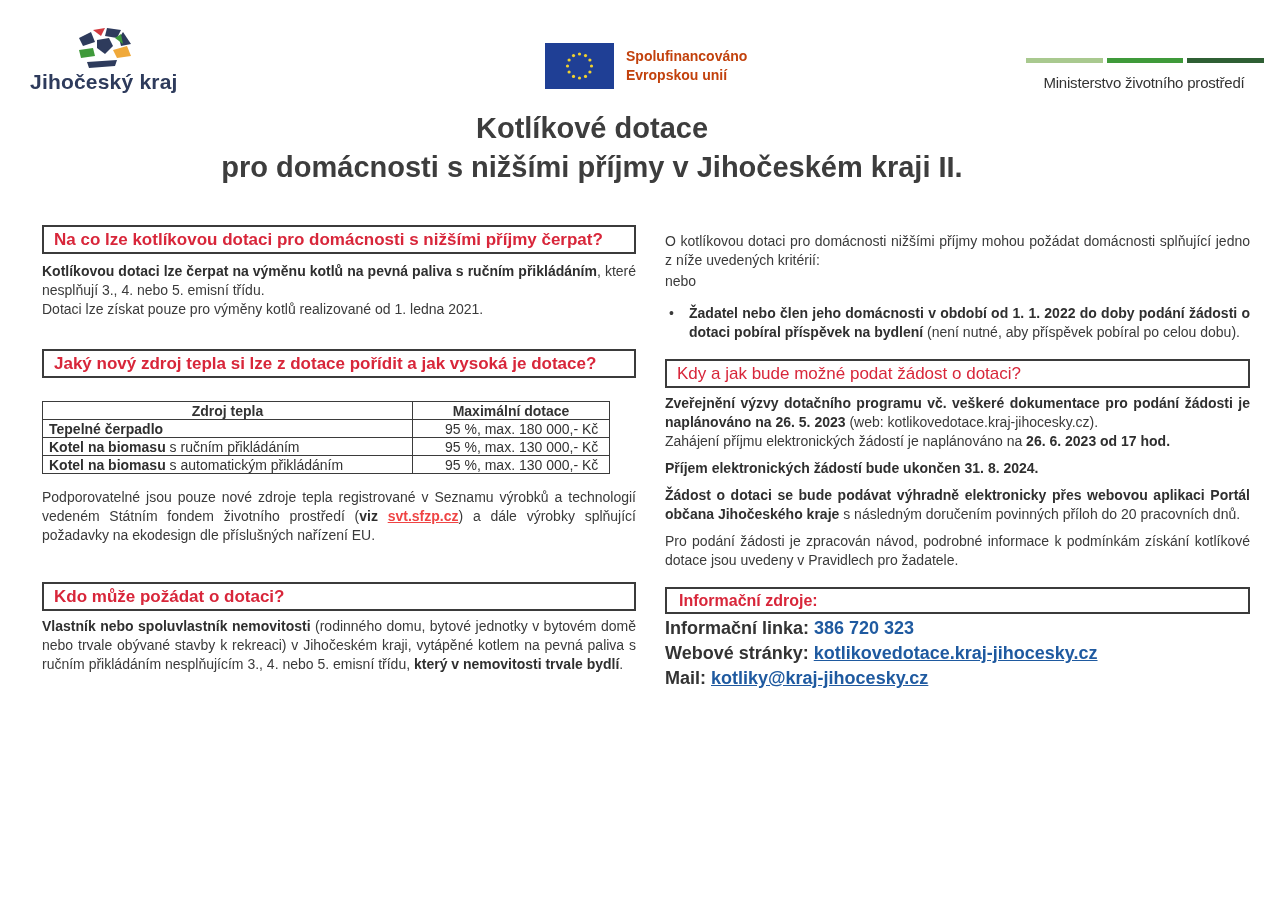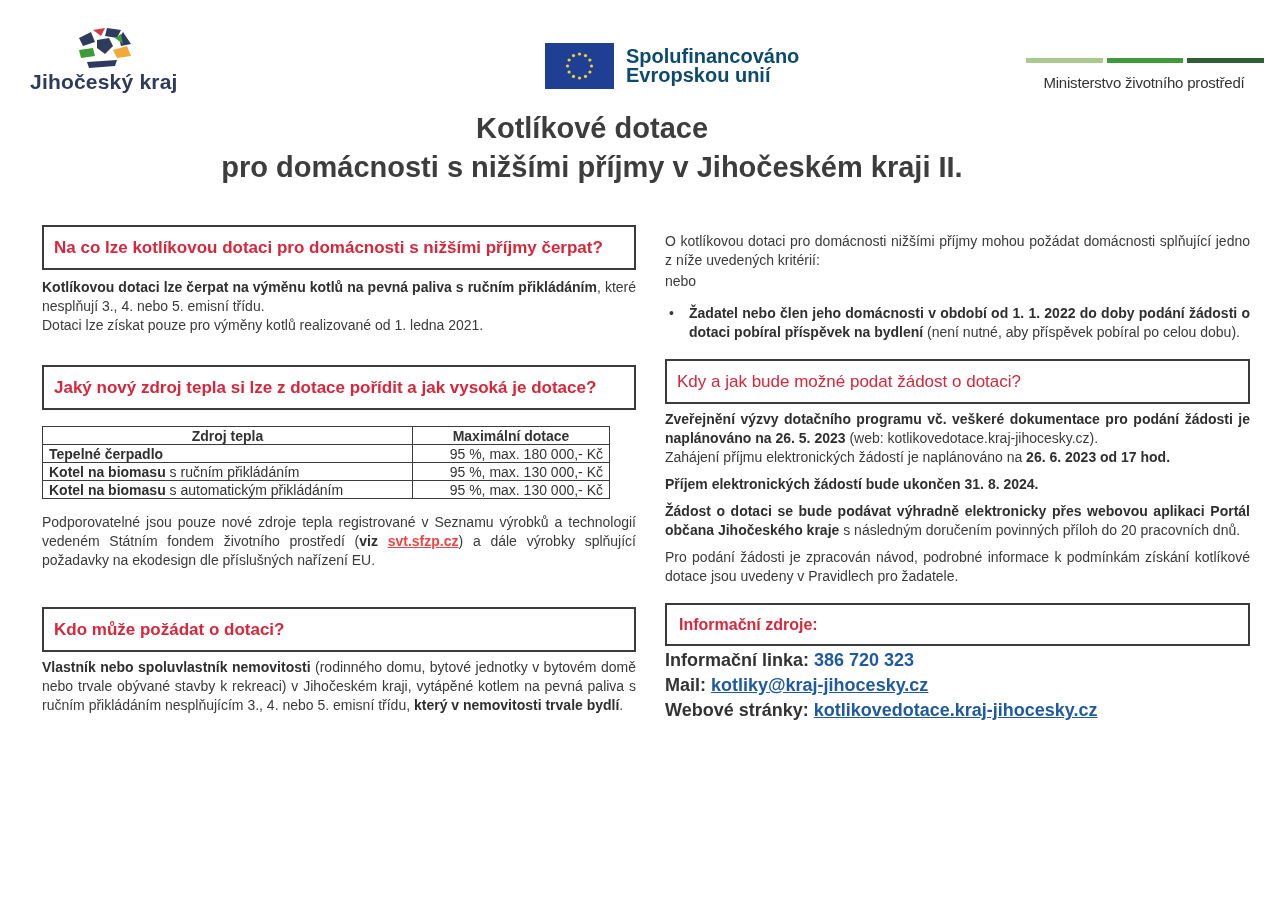--- a/index.html
+++ b/index.html
@@ -6,46 +6,46 @@
   html, body { width: 1280px; height: 905px; background: #ffffff; overflow: hidden; }
   body { font-family: "Liberation Sans", sans-serif; color: #3a3a3a; position: relative; }
 
   .logo-jk { position: absolute; left: 30px; top: 22px; width: 170px; height: 75px; }
   .logo-jk .mark { position: absolute; left: 45px; top: 2px; width: 60px; height: 46px; }
   .logo-jk .name { position: absolute; left: 0; top: 48px; font-size: 21px; font-weight: bold; color: #2e3b5c; letter-spacing: 0.2px; white-space: nowrap; }
 
   .eu { position: absolute; left: 545px; top: 43px; display: flex; align-items: center; }
   .eu .flag { width: 69px; height: 46px; background: #1f3f95; position: relative; }
   .eu .flag svg { position: absolute; left: 0; top: 0; }
-  .eu .txt { margin-left: 12px; font-size: 20px; font-weight: bold; color: #0c4a6e; line-height: 19px; }
+  .eu .txt { margin-left: 12px; font-size: 14px; font-weight: bold; color: #c2410c; line-height: 19px; }
 
   .mzp { position: absolute; left: 1024px; top: 58px; width: 240px; }
   .mzp .bars { display: flex; gap: 4px; height: 5px; margin-left: 2px; }
   .mzp .bars span { flex: 1; }
   .mzp .name { margin-top: 11px; font-size: 15px; color: #333; text-align: center; letter-spacing: -0.2px; }
 
   .title { position: absolute; left: 0; width: 1184px; text-align: center; font-weight: bold; color: #3d3d3d; }
   .title.t1 { top: 112px; font-size: 29px; }
   .title.t2 { top: 151px; font-size: 29px; }
 
   .col { position: absolute; }
   .col-left { left: 42px; top: 225px; width: 594px; }
   .col-right { left: 665px; top: 225px; width: 585px; }
 
-  .hbox { border: 2px solid #3b3b3b; padding: 10px 10px; color: #d8263a; font-weight: bold; font-size: 17px; line-height: 21px; }
+  .hbox { border: 2px solid #3b3b3b; padding: 2px 10px; color: #d8263a; font-weight: bold; font-size: 17px; line-height: 21px; }
   .hbox.just { text-align: justify; text-align-last: left; }
 
   p { font-size: 14px; line-height: 19px; color: #3a3a3a; }
   p.j { text-align: justify; }
   b { color: #2f2f2f; }
 
   .tbl { border-collapse: collapse; width: 568px; font-size: 14px; color: #333; }
   .tbl td, .tbl th { border: 1.5px solid #3b3b3b; padding: 0 6px; line-height: 16px; height: 18px; }
   .tbl th { font-weight: bold; text-align: center; }
-  .tbl td.val { text-align: right; padding-left: 32px; }
+  .tbl td.val { text-align: left; padding-left: 32px; }
 
   ul.bul { list-style: none; }
   ul.bul li { position: relative; padding-left: 24px; font-size: 14px; line-height: 19px; text-align: justify; }
   ul.bul li::before { content: "•"; position: absolute; left: 4px; top: 0; }
 
   .info { font-size: 18px; font-weight: bold; color: #333; line-height: 25px; }
   .info .v { color: #1f5aa0; }
   .info a { color: #1f5aa0; text-decoration: underline; }
   a.lnk { color: #ef4444; text-decoration: underline; font-weight: bold; }
 </style>
@@ -106,21 +106,21 @@
 
 <div class="col col-left">
   <div class="hbox just">Na co lze kotlíkovou dotaci pro domácnosti s nižšími příjmy čerpat?</div>
   <p class="j" style="margin-top:8px">
     <b>Kotlíkovou dotaci lze čerpat na výměnu kotlů na pevná paliva s ručním přikládáním</b><span>, které nesplňují 3., 4. nebo 5. emisní třídu.</span><br>
     <span>Dotaci lze získat pouze pro výměny kotlů realizované od 1. ledna 2021.</span>
   </p>
 
   <div class="hbox" style="margin-top:30px">Jaký nový zdroj tepla si lze z dotace pořídit a jak vysoká je dotace?</div>
 
-  <table class="tbl" style="margin-top:16px">
+  <table class="tbl" style="margin-top:23px">
     <colgroup>
         <col style="width:370px">
         <col>
       </colgroup>
     <tbody>
         <tr>
       <th>Zdroj tepla</th>
       <th>Maximální dotace</th>
     </tr>
     <tr>
@@ -158,16 +158,16 @@
   <div class="hbox" style="margin-top:17px;font-weight:normal">Kdy a jak bude možné podat žádost o dotaci?</div>
   <p class="j" style="margin-top:6px"><b>Zveřejnění výzvy dotačního programu vč. veškeré dokumentace pro podání žádosti je naplánováno na 26. 5. 2023</b><span> (web: kotlikovedotace.kraj-jihocesky.cz).</span></p>
   <p style=""><span>Zahájení příjmu elektronických žádostí je naplánováno na </span><b>26. 6. 2023 od 17 hod.</b></p>
   <p style="margin-top:8px"><b>Příjem elektronických žádostí bude ukončen 31. 8. 2024.</b></p>
   <p class="j" style="margin-top:8px"><b>Žádost o dotaci se bude podávat výhradně elektronicky přes webovou aplikaci Portál občana Jihočeského kraje</b><span> s následným doručením povinných příloh do 20 pracovních dnů.</span></p>
   <p class="j" style="margin-top:8px">Pro podání žádosti je zpracován návod, podrobné informace k podmínkám získání kotlíkové dotace jsou uvedeny v Pravidlech pro žadatele.</p>
 
   <div class="hbox" style="margin-top:17px;font-size:16px;line-height:19px;padding-left:12px">Informační zdroje:</div>
   <div class="info" style="margin-top:2px">
     <div><span>Informační linka: </span><span class="v">386 720 323</span></div>
+    <div><span>Webové stránky: </span><a>kotlikovedotace.kraj-jihocesky.cz</a></div>
     <div><span>Mail: </span><a>kotliky@kraj-jihocesky.cz</a></div>
-    <div><span>Webové stránky: </span><a>kotlikovedotace.kraj-jihocesky.cz</a></div>
   </div>
 </div>
 
 </body></html>

